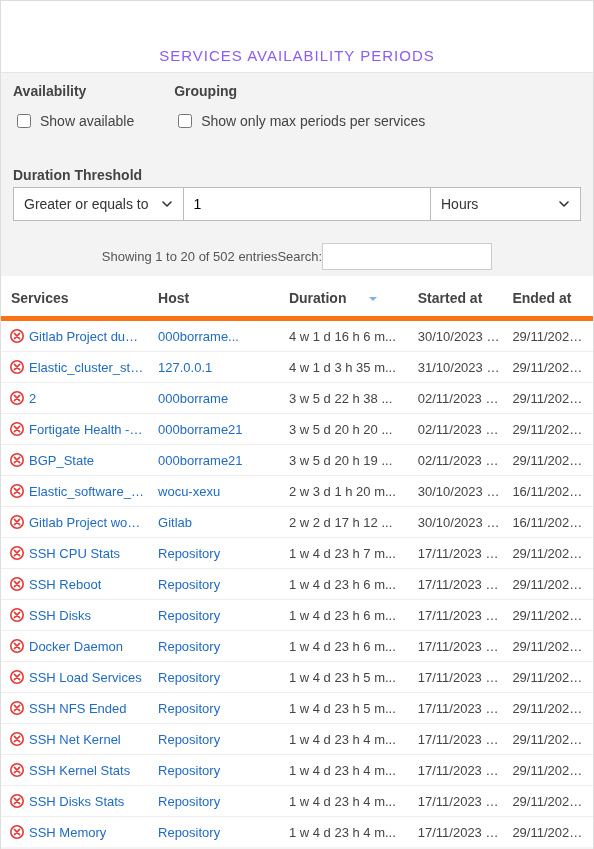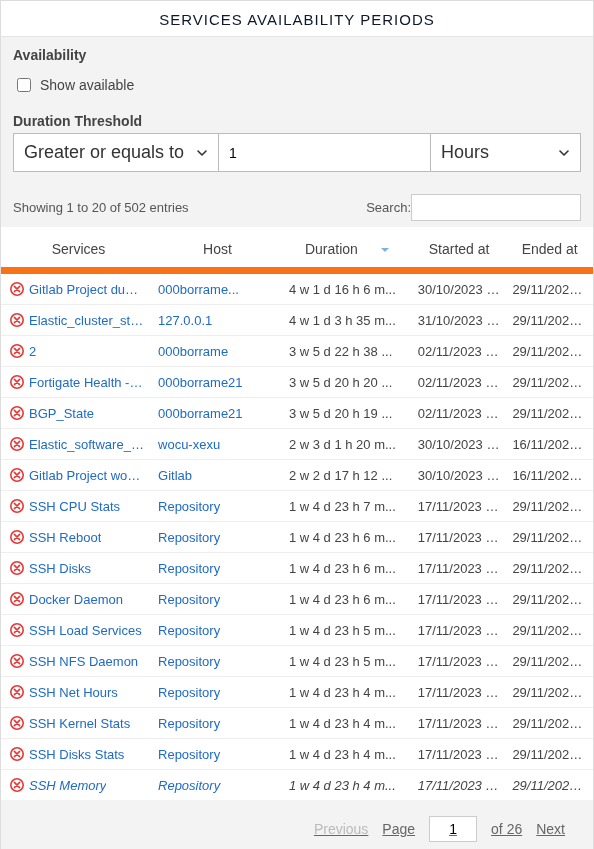--- a/index.html
+++ b/index.html
@@ -12,24 +12,25 @@
     width: 594px;
   }
   .panel {
     border: 1px solid #ddd;
     background: #fff;
   }
   .panel-header {
     text-align: center;
     font-size: 15px;
     letter-spacing: 1px;
-    color: #0f172a;
+    color: #8b5cf6;
     padding: 10px 0 8px;
     border-bottom: 1px solid #e5e5e5;
     font-weight: 500;
+    margin-top: 36px;
   }
   .filters {
     background: #f3f3f3;
     padding: 10px 12px 12px;
   }
   .filter-row {
     display: flex;
     gap: 40px;
     margin-bottom: 4px;
     align-items: center;
@@ -50,52 +51,52 @@
     margin: 12px 0;
   }
   .check-line input[type=checkbox] {
     width: 14px; height: 14px;
     accent-color: #1a75ff;
   }
   .threshold-label {
     font-weight: 600;
     font-size: 14px;
     color: #444;
-    margin-top: 6px;
+    margin-top: 24px;
     margin-bottom: 4px;
   }
   .threshold-row {
     display: flex;
     border: 1px solid #bbb;
     background: #fff;
   }
   .sel {
     position: relative;
     border-right: 1px solid #bbb;
     padding: 8px 34px 8px 10px;
-    font-size: 18px;
+    font-size: 14px;
     color: #333;
     white-space: nowrap;
     cursor: pointer;
   }
   .sel.right { border-right: none; border-left: 1px solid #bbb; min-width: 150px; }
   .sel .chev {
     position: absolute;
     right: 10px; top: 50%; transform: translateY(-50%);
   }
   .num-input {
     flex: 1;
     border: none;
     padding: 8px 10px;
     font-size: 14px;
     outline: none;
   }
   .toolbar {
     display: flex;
-    justify-content: space-between;
+    justify-content: center;
     align-items: center;
     padding: 10px 12px 6px;
     background: #f3f3f3;
     font-size: 13px;
     color: #555;
   }
   .search-wrap {
     display: flex;
     align-items: center;
   }
@@ -105,26 +106,26 @@
     width: 170px;
     font-size: 13px;
   }
   table {
     width: 100%;
     border-collapse: collapse;
     table-layout: fixed;
     background: #fff;
   }
   thead th {
-    text-align: center;
-    font-weight: 400;
+    text-align: left;
+    font-weight: 700;
     font-size: 14px;
     color: #444;
     padding: 14px 6px 10px;
-    border-bottom: 7px solid #f97316;
+    border-bottom: 5px solid #f97316;
     white-space: nowrap;
     position: relative;
   }
   thead th.c-svc { width: 150px; padding-left: 10px; }
   thead th.c-host { width: 130px; }
   thead th.c-dur { width: 128px; }
   thead th.c-start { width: 94px; }
   thead th.c-end { width: 86px; }
   .sort-ind {
     display: inline-block;
@@ -134,21 +135,21 @@
   tbody td {
     padding: 7px 6px;
     border-bottom: 1px solid #eee;
     white-space: nowrap;
     overflow: hidden;
     text-overflow: ellipsis;
     font-size: 13px;
     color: #444;
     vertical-align: middle;
   }
-  tbody tr:last-child td { border-bottom: none; font-style: italic; }
+  tbody tr:last-child td { border-bottom: none; }
   td.svc-cell { padding-left: 8px; }
   .svc-inner { display: flex; align-items: center; gap: 4px; overflow: hidden; }
   .status-icon { flex: 0 0 auto; display: inline-flex; }
   .link { color: #206bc4; cursor: pointer; overflow: hidden; text-overflow: ellipsis; white-space: nowrap; }
   .footer {
     background: #f3f3f3;
     padding: 16px 28px 14px;
     display: flex;
     justify-content: flex-end;
     align-items: center;
@@ -174,20 +175,27 @@
 
   <div class="panel-header">SERVICES AVAILABILITY PERIODS</div>
 
   <div class="filters">
     <div class="filter-row">
       <div class="filter-col">
         <div class="filter-label">Availability</div>
         <label class="check-line">
           <input type="checkbox" id="cb-avail" style="">
           <span>Show available</span>
+        </label>
+      </div>
+      <div class="filter-col">
+        <div class="filter-label">Grouping</div>
+        <label class="check-line">
+          <input type="checkbox" id="cb-max" style="">
+          <span>Show only max periods per services</span>
         </label>
       </div>
     </div>
 
     <div class="threshold-label">Duration Threshold</div>
     <div class="threshold-row">
       <div class="sel">
         <span>Greater or equals to</span>
         <span class="chev">
           <svg width="12" height="12" viewBox="0 0 12 12">
@@ -439,38 +447,38 @@
         </tr>
         <tr>
           <td class="svc-cell">
             <div class="svc-inner">
               <span class="status-icon">
                 <svg width="16" height="16" viewBox="0 0 16 16">
                   <circle cx="8" cy="8" r="6.2" fill="none" stroke="#e33939" stroke-width="1.6"></circle>
                   <path d="M5.4 5.4l5.2 5.2M10.6 5.4l-5.2 5.2" stroke="#e33939" stroke-width="1.6" stroke-linecap="round"></path>
                 </svg>
               </span>
-              <span class="link">SSH NFS Daemon</span>
+              <span class="link">SSH NFS Ended</span>
             </div>
           </td>
           <td><span class="link">Repository</span></td>
           <td>1 w 4 d 23 h 5 m...</td>
           <td>17/11/2023 1...</td>
           <td>29/11/2023 1...</td>
         </tr>
         <tr>
           <td class="svc-cell">
             <div class="svc-inner">
               <span class="status-icon">
                 <svg width="16" height="16" viewBox="0 0 16 16">
                   <circle cx="8" cy="8" r="6.2" fill="none" stroke="#e33939" stroke-width="1.6"></circle>
                   <path d="M5.4 5.4l5.2 5.2M10.6 5.4l-5.2 5.2" stroke="#e33939" stroke-width="1.6" stroke-linecap="round"></path>
                 </svg>
               </span>
-              <span class="link">SSH Net Hours</span>
+              <span class="link">SSH Net Kernel</span>
             </div>
           </td>
           <td><span class="link">Repository</span></td>
           <td>1 w 4 d 23 h 4 m...</td>
           <td>17/11/2023 1...</td>
           <td>29/11/2023 1...</td>
         </tr>
         <tr>
           <td class="svc-cell">
             <div class="svc-inner">

